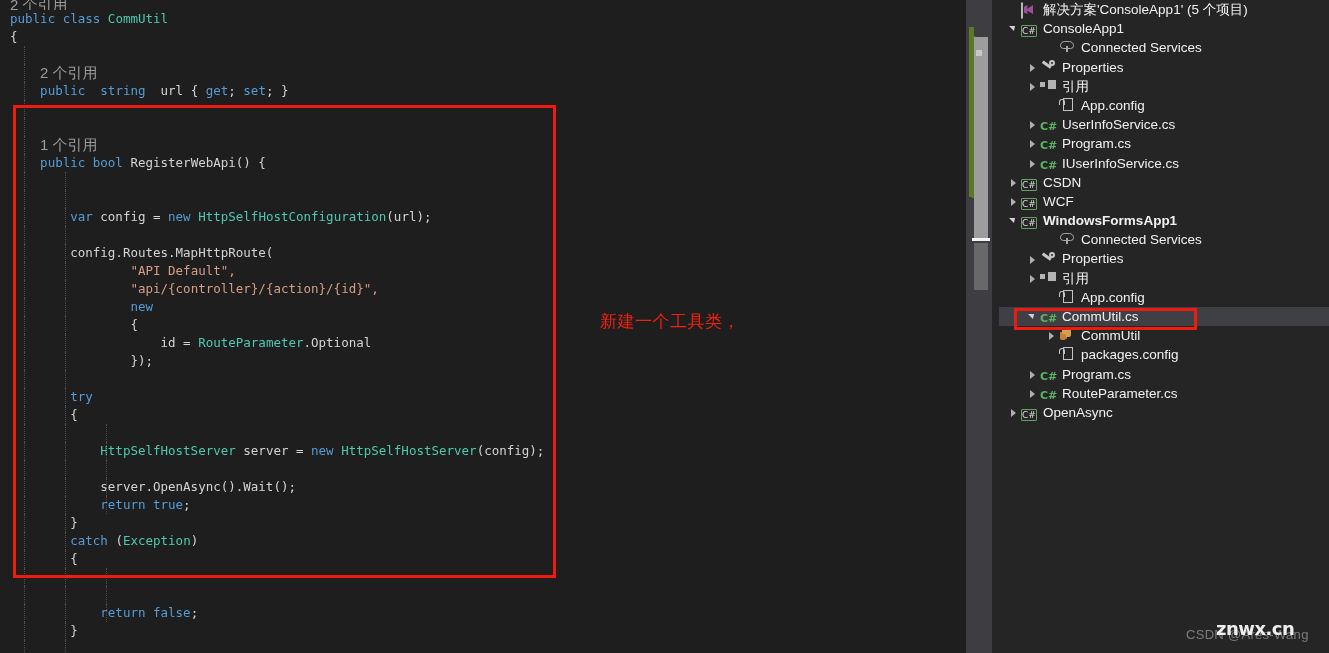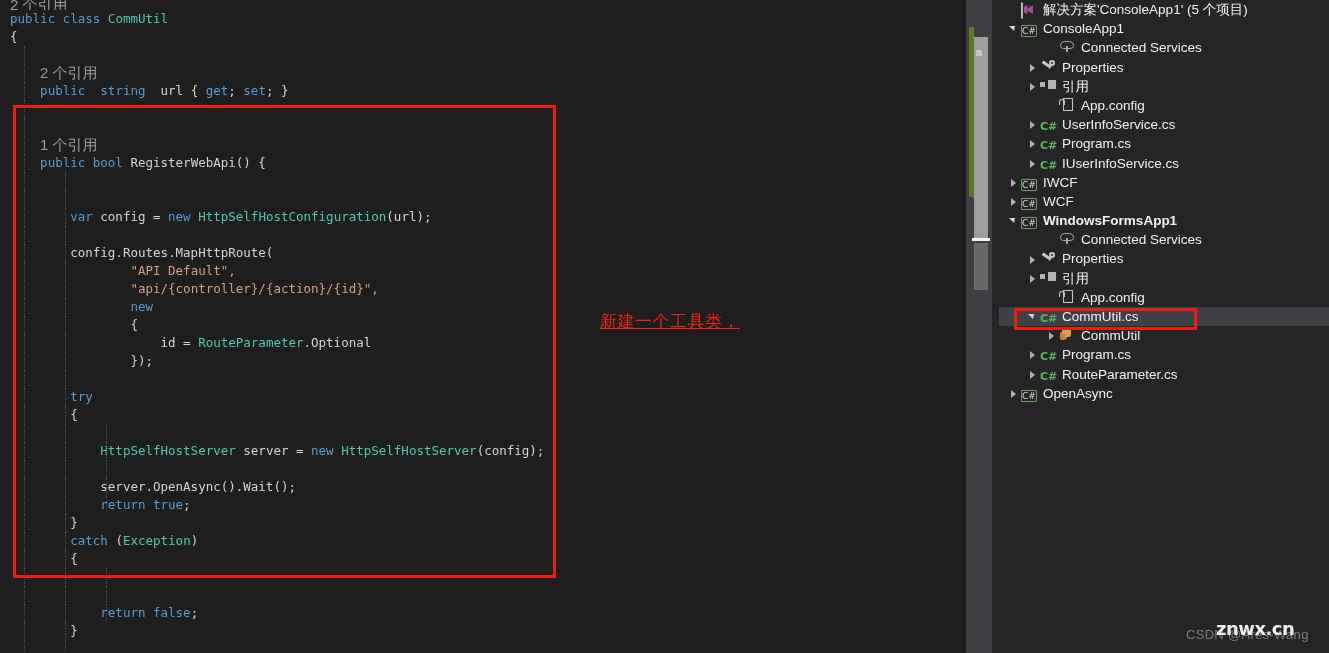--- a/index.html
+++ b/index.html
@@ -72,21 +72,20 @@
   }
 
   
   .annot {
     position: absolute;
     color: #ee2211;
     font-family: "DejaVu Sans", "Liberation Sans", sans-serif;
     font-size: 17px;
     letter-spacing: 0.5px;
     white-space: pre;
-    text-decoration: underline;
   }
   #annot1 { left: 600px; top: 310px; }
   #annot2 { left: 600px; top: 366px; }
 
   
   #scroll-col {
     position: absolute;
     left: 966px; top: 0;
     width: 26px;
     height: 653px;
@@ -462,21 +461,21 @@
           <span class="tree-label">Program.cs</span>
         </div>
         <div class="tree-row" style="padding-left: 28px;">
           <span class="expander closed"></span>
           <span class="tree-icon"><span class="ico-csfile">C#</span></span>
           <span class="tree-label">IUserInfoService.cs</span>
         </div>
         <div class="tree-row" style="padding-left: 9px;">
           <span class="expander closed"></span>
           <span class="tree-icon"><span class="ico-cs">C#</span></span>
-          <span class="tree-label">IWCF</span>
+          <span class="tree-label">CSDN</span>
         </div>
         <div class="tree-row" style="padding-left: 9px;">
           <span class="expander closed"></span>
           <span class="tree-icon"><span class="ico-cs">C#</span></span>
           <span class="tree-label">WCF</span>
         </div>
         <div class="tree-row" style="padding-left: 9px;">
           <span class="expander open"></span>
           <span class="tree-icon"><span class="ico-cs">C#</span></span>
           <span class="tree-label bold">WindowsFormsApp1</span>
@@ -504,20 +503,25 @@
         <div class="tree-row selected" style="padding-left: 28px;">
           <span class="expander open"></span>
           <span class="tree-icon"><span class="ico-csfile">C#</span></span>
           <span class="tree-label">CommUtil.cs</span>
         </div>
         <div class="tree-row" style="padding-left: 47px;">
           <span class="expander closed"></span>
           <span class="tree-icon"><span class="ico-class"></span></span>
           <span class="tree-label">CommUtil</span>
         </div>
+        <div class="tree-row" style="padding-left: 47px;">
+          <span class="expander "></span>
+          <span class="tree-icon"><span class="ico-config"></span></span>
+          <span class="tree-label">packages.config</span>
+        </div>
         <div class="tree-row" style="padding-left: 28px;">
           <span class="expander closed"></span>
           <span class="tree-icon"><span class="ico-csfile">C#</span></span>
           <span class="tree-label">Program.cs</span>
         </div>
         <div class="tree-row" style="padding-left: 28px;">
           <span class="expander closed"></span>
           <span class="tree-icon"><span class="ico-csfile">C#</span></span>
           <span class="tree-label">RouteParameter.cs</span>
         </div>

